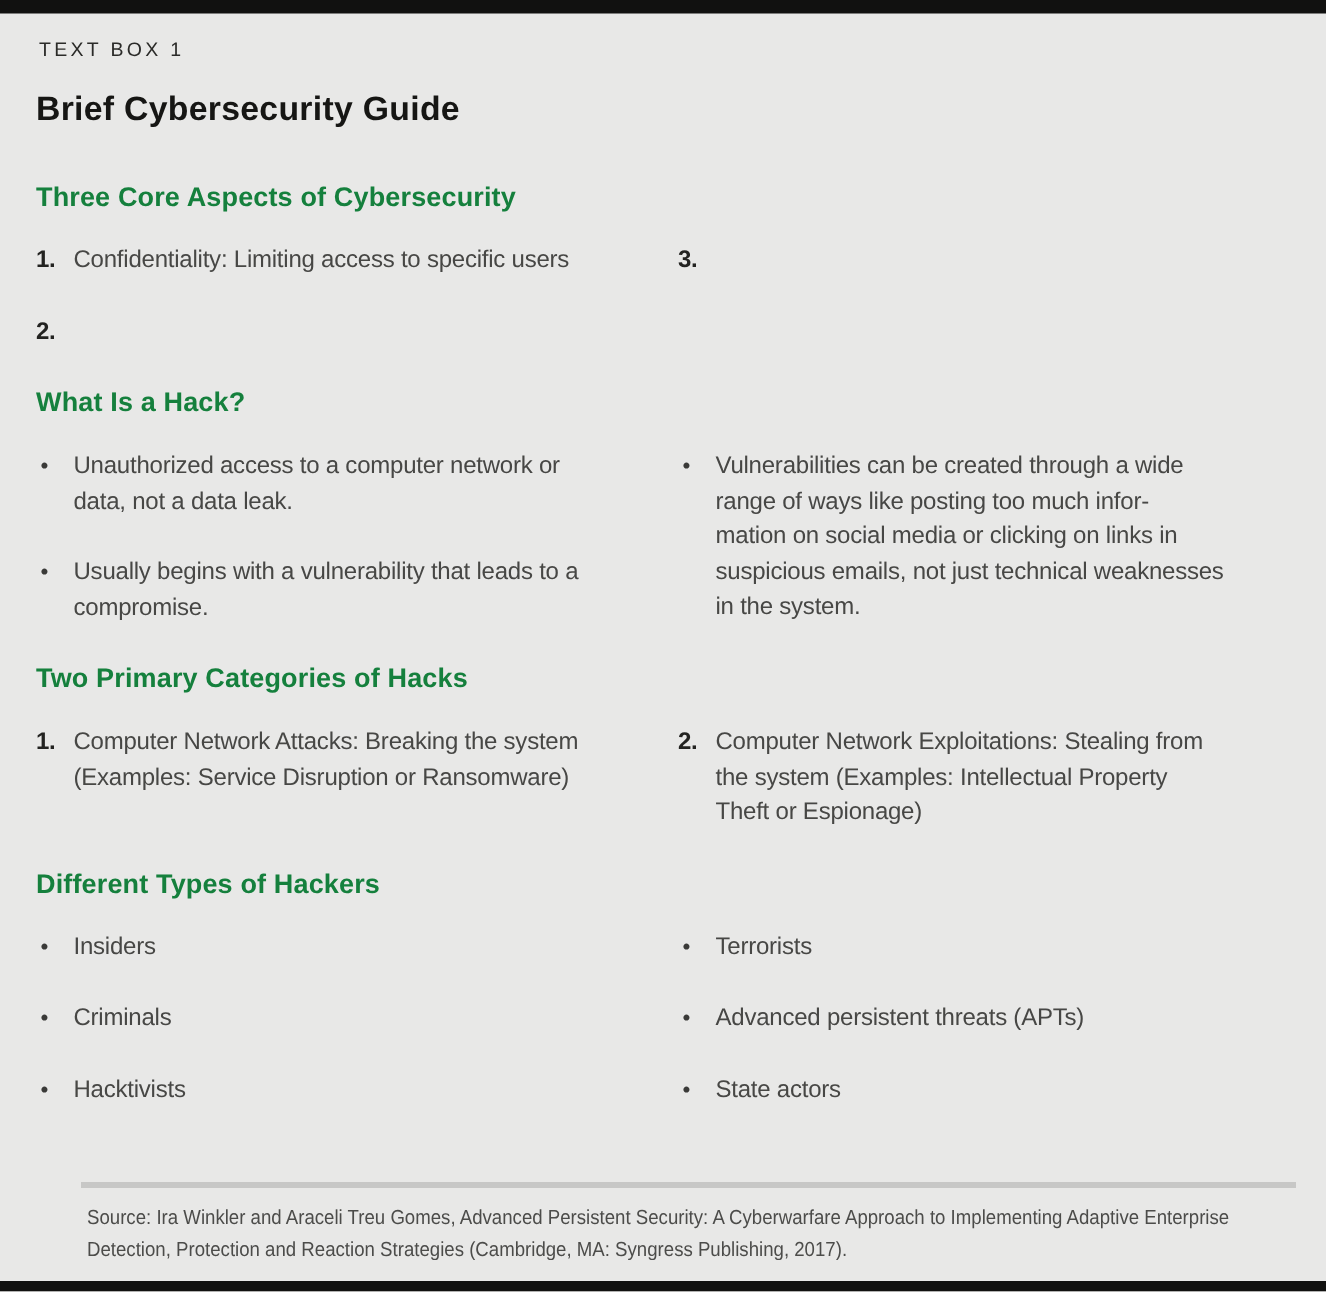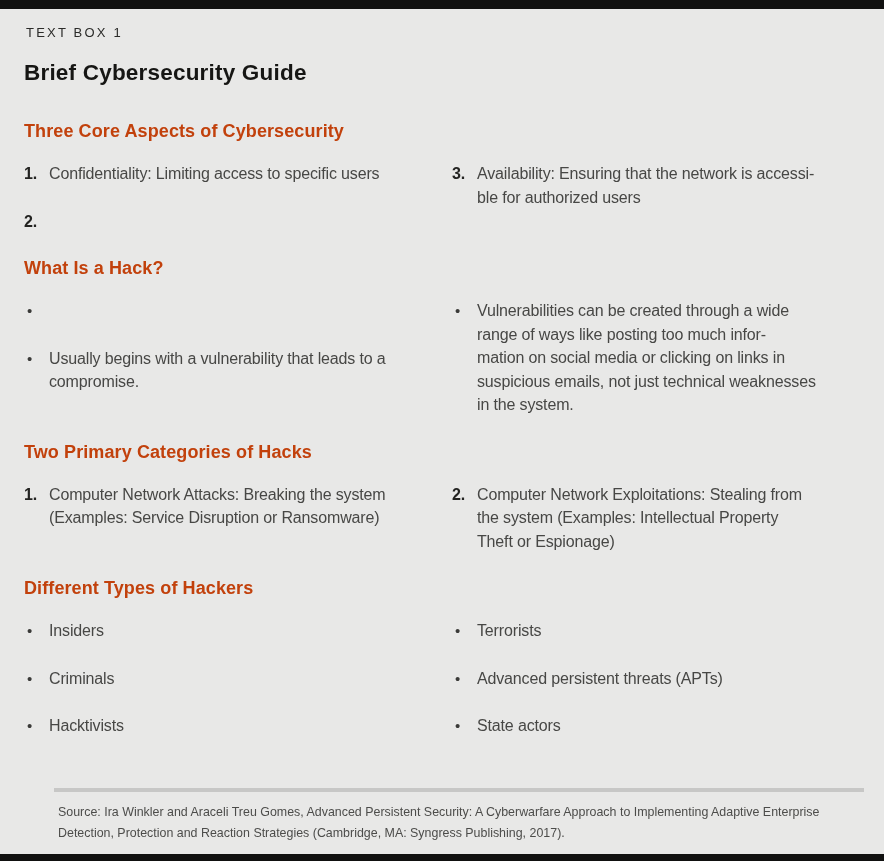--- a/index.html
+++ b/index.html
@@ -17,21 +17,21 @@
 
   .kicker {
     font-size: 13px; letter-spacing: 2.2px;
     color: #2b2b29; margin: 0 0 20px 2px; font-weight: 400;
   }
   h1.title {
     font-size: 22.5px; font-weight: 700; color: #161614;
     margin: 0 0 35px 0; letter-spacing: 0.2px;
   }
   h2.section-heading {
-    font-size: 18px; font-weight: 700; color: #c2410c;
+    font-size: 18px; font-weight: 700; color: #15803d;
     margin: 0 0 20px 0; letter-spacing: 0.1px;
   }
   .section { margin-bottom: 25px; }
   .cols { display: grid; grid-template-columns: 1fr 1fr; column-gap: 20px; }
   ul.col { list-style: none; margin: 0; padding: 0; }
   li.item {
     display: flex; align-items: flex-start;
     margin-bottom: 24px;
     color: #474745; font-size: 16px; line-height: 23.5px;
     letter-spacing: -0.15px;
@@ -69,33 +69,33 @@
             <span class="marker num">1.</span>
             <span class="txt">Confidentiality: Limiting access to specific users</span>
           </li>
           <li class="item">
             <span class="marker num">2.</span>
           </li>
         </ul>
         <ul class="col">
           <li class="item">
             <span class="marker num">3.</span>
-            <span class="txt">Availability: Ensuring that the network is accessi-
-ble for authorized users</span>
           </li>
         </ul>
       </div>
     </div>
 
     <div class="section">
       <h2 class="section-heading">What Is a Hack?</h2>
       <div class="cols">
         <ul class="col">
           <li class="item">
             <span class="marker bullet">•</span>
+            <span class="txt">Unauthorized access to a computer network or
+data, not a data leak.</span>
           </li>
           <li class="item">
             <span class="marker bullet">•</span>
             <span class="txt">Usually begins with a vulnerability that leads to a
 compromise.</span>
           </li>
         </ul>
         <ul class="col">
           <li class="item">
             <span class="marker bullet">•</span>

